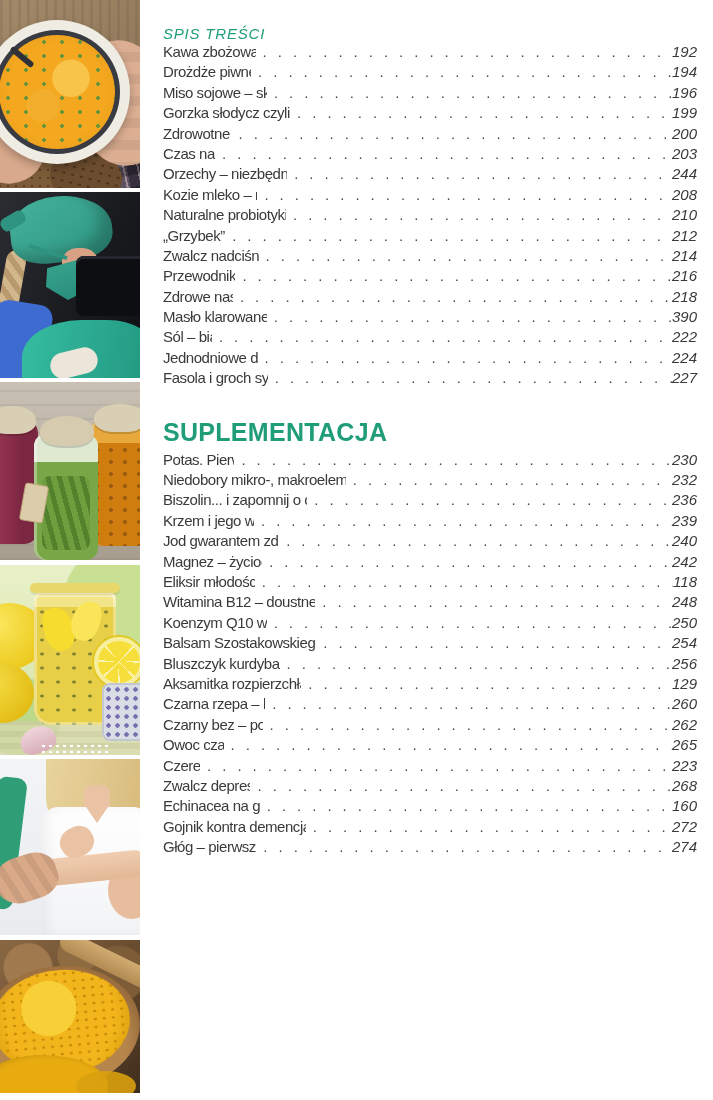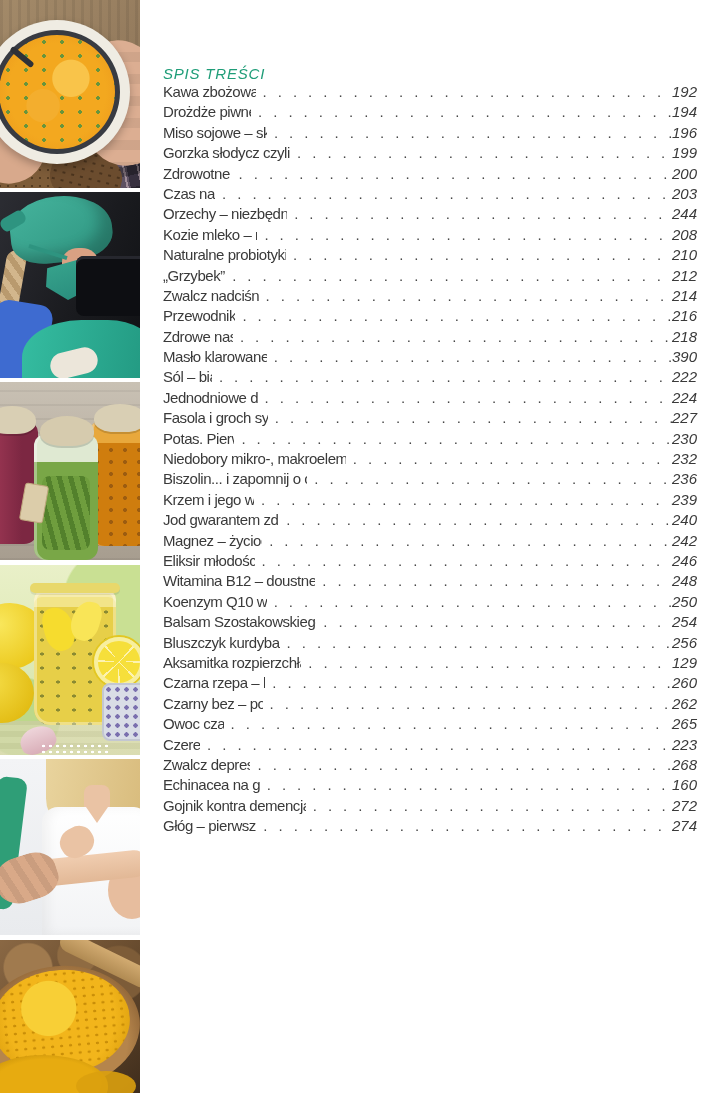--- a/index.html
+++ b/index.html
@@ -124,21 +124,21 @@
   .p6-powder{left:-8px;top:30px;width:138px;height:104px;border-radius:50%;transform:rotate(-5deg);
       background:
       radial-gradient(circle at 42% 36%, #f8cf36 0 26%, transparent 27%),
       radial-gradient(#c98e08 1.4px, transparent 1.8px) 0 0/9px 8px,
       radial-gradient(circle at 50% 45%, #f2b51b 0 60%, #d99c0c 90%);}
   .p6-spill{left:-14px;bottom:-18px;width:122px;height:56px;border-radius:50% 60% 45% 55%;
       background:radial-gradient(ellipse, #e7ab10 0 60%, #c6900a 85%);}
   .p6-spill2{right:4px;bottom:-8px;width:60px;height:30px;background:#daa00e;border-radius:50%;opacity:.9;}
 
   
-  .content{position:absolute;left:163px;top:0;width:534px;padding-top:66px;}
+  .content{position:absolute;left:163px;top:0;width:534px;padding-top:26px;}
   .toc-label{font-style:italic;font-size:15px;letter-spacing:.8px;color:var(--accent);line-height:16px;}
   .section-title{font-size:25px;font-weight:700;color:var(--accent);line-height:30px;letter-spacing:.3px;margin:28px 0 3px;}
   #sections > .section-title:first-child{margin-top:33px;}
   .entry{display:flex;align-items:baseline;line-height:20.4px;height:20.4px;font-size:15px;letter-spacing:-0.45px;color:var(--ink);}
   .entry .t{white-space:nowrap;flex:0 1 auto;min-width:0;overflow:hidden;}
   .entry .leader{flex:1 1 auto;min-width:6px;overflow:hidden;white-space:nowrap;letter-spacing:11px;padding-left:7px;color:#474747;}
   .entry .p{flex:0 0 auto;font-style:italic;letter-spacing:0;}
 </style>
 </head>
 <body>
@@ -302,20 +302,21 @@
             <span class="t">Jednodniowe diety oczyszczające</span>
             <span class="leader">............................................................</span>
             <span class="p">224</span>
           </div>
           <div class="entry">
             <span class="t">Fasola i groch sycą bardziej niż mięso!</span>
             <span class="leader">............................................................</span>
             <span class="p">227</span>
           </div>
         </div>
+        <div class="section-title">SUPLEMENTACJA</div>
         <div class="entries">
           <div class="entry">
             <span class="t">Potas. Pierwiastek życia</span>
             <span class="leader">............................................................</span>
             <span class="p">230</span>
           </div>
           <div class="entry">
             <span class="t">Niedobory mikro-, makroelementów oraz witamin – jak je rozpoznać i zdiagnozować</span>
             <span class="leader">............................................................</span>
             <span class="p">232</span>
@@ -336,21 +337,21 @@
             <span class="p">240</span>
           </div>
           <div class="entry">
             <span class="t">Magnez – życiodajny biopierwiastek</span>
             <span class="leader">............................................................</span>
             <span class="p">242</span>
           </div>
           <div class="entry">
             <span class="t">Eliksir młodości, czyli witamina E</span>
             <span class="leader">............................................................</span>
-            <span class="p">246</span>
+            <span class="p">118</span>
           </div>
           <div class="entry">
             <span class="t">Witamina B12 – doustne i pozajelitowe wzmocnienie organizmu</span>
             <span class="leader">............................................................</span>
             <span class="p">248</span>
           </div>
           <div class="entry">
             <span class="t">Koenzym Q10 w profilaktyce cukrzycy</span>
             <span class="leader">............................................................</span>
             <span class="p">250</span>

